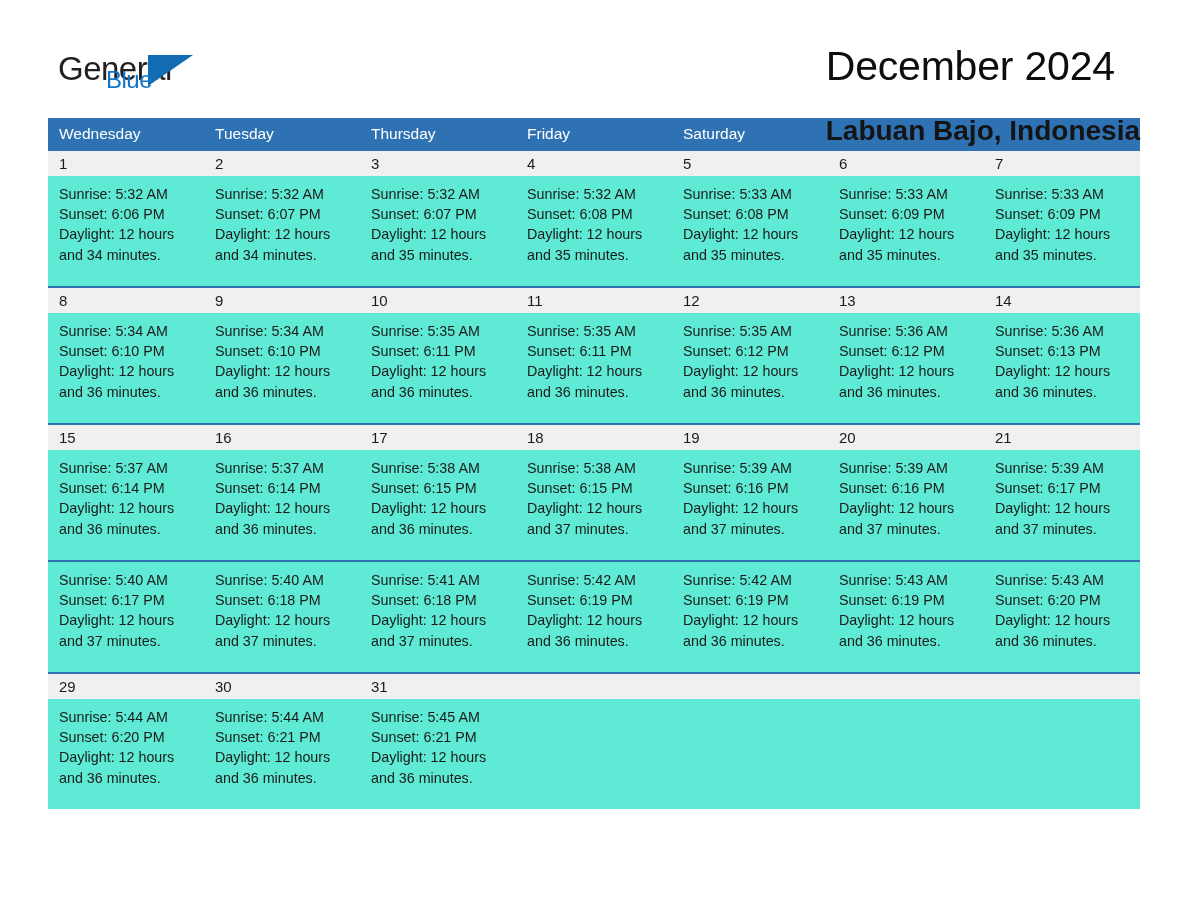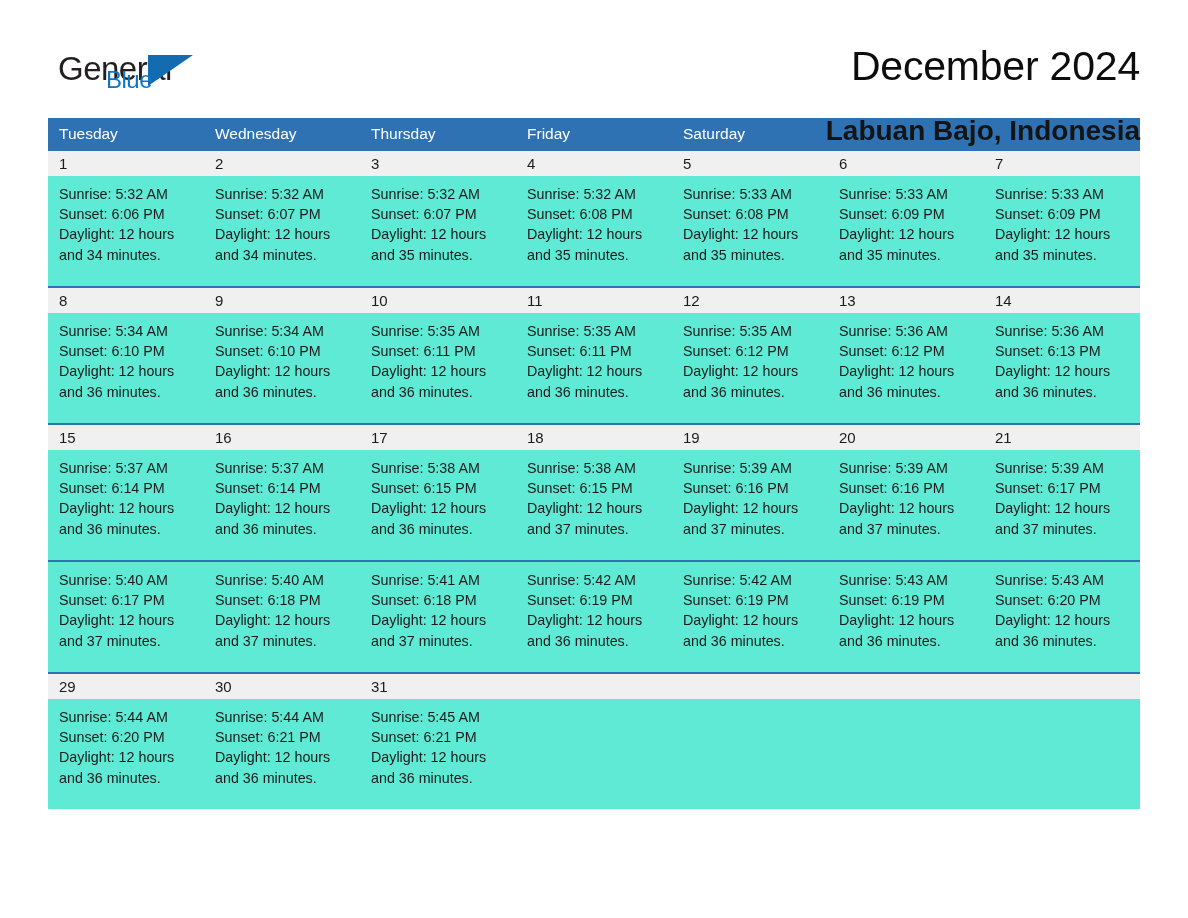--- a/index.html
+++ b/index.html
@@ -61,21 +61,20 @@
     left: 58px;
     top: 24px;
     font-size: 24px;
     letter-spacing: -0.5px;
     color: #1175c6;
     line-height: 1;
     text-align: right;
   }
 
   .titles {
-    text-align: right;
     flex: 0 0 auto;
     padding-top: 2px;
   }
   .month-title {
     font-size: 41px;
     color: #0d0d0d;
     line-height: 1.02;
     letter-spacing: -0.2px;
     white-space: nowrap;
   }
@@ -161,22 +160,22 @@
     <div class="titles">
       <div class="month-title">December 2024</div>
       <div class="location">Labuan Bajo, Indonesia</div>
     </div>
 
   </div>
 
   <div class="calendar">
 
     <div class="weekdays">
+      <div class="weekday">Wednesday</div>
       <div class="weekday">Tuesday</div>
-      <div class="weekday">Wednesday</div>
       <div class="weekday">Thursday</div>
       <div class="weekday">Friday</div>
       <div class="weekday">Saturday</div>
     </div>
 
     <div class="week">
       <div class="week-daterow">
         <div class="daynum">1</div>
         <div class="daynum">2</div>
         <div class="daynum">3</div>

